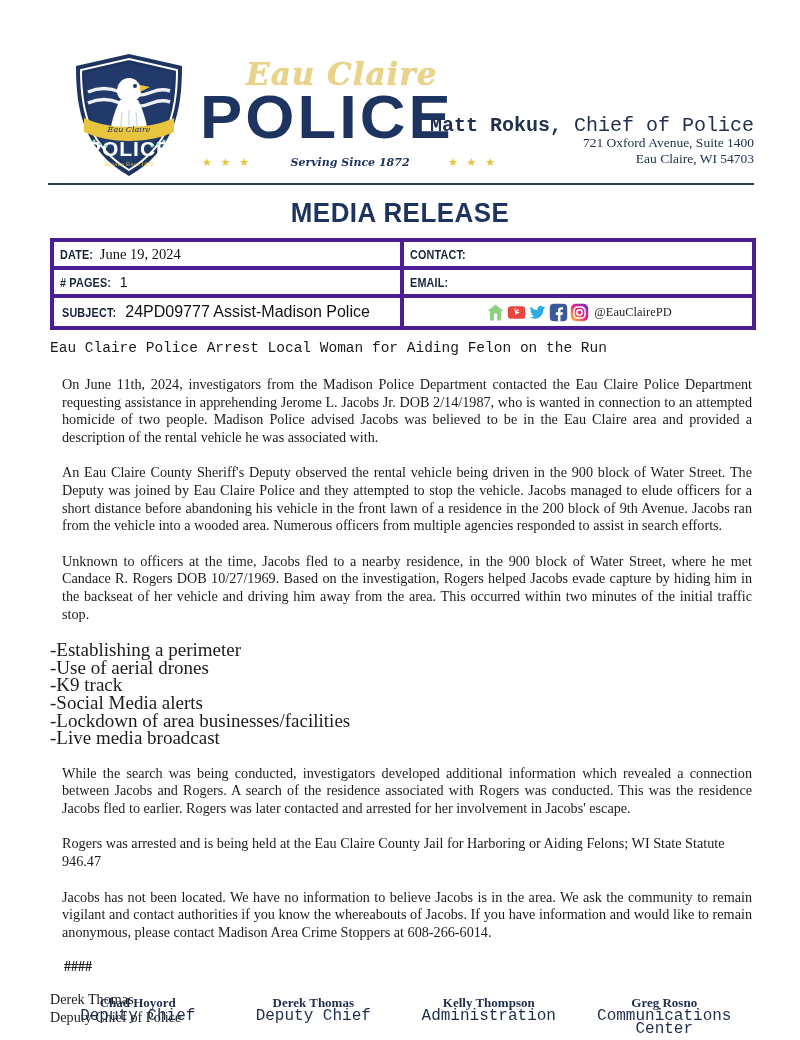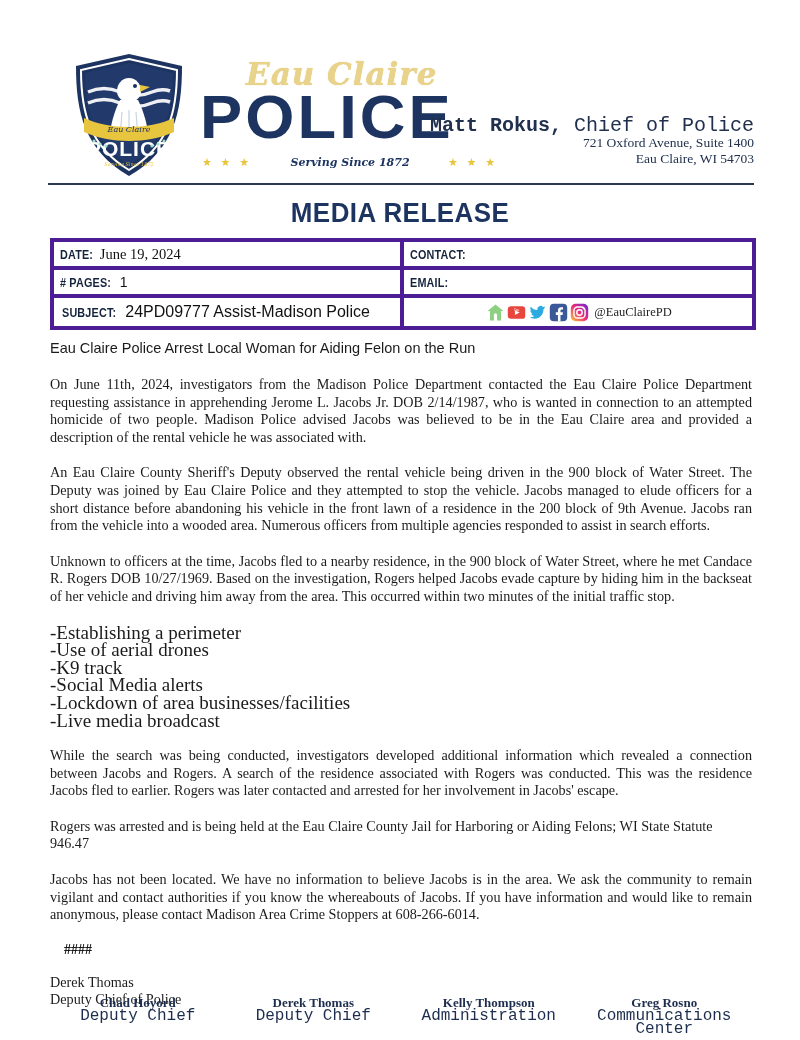--- a/index.html
+++ b/index.html
@@ -186,32 +186,32 @@
     white-space: nowrap;
   }
 
   
   .body-area {
     position: absolute;
     left: 50px; top: 340px;
     width: 702px;
   }
   .headline {
-    font-family: Liberation Sans, sans-serif;
+    font-family: Liberation Mono, monospace;
     font-size: 14.5px;
     color: #1b1b1b;
     margin: 0 0 20px 0;
   }
   .para {
     font-family: "Liberation Serif", serif;
     font-size: 14.2px;
     line-height: 17.6px;
     text-align: justify;
     color: #1b1b1b;
-    margin: 0 0 18px 0;
+    margin: 0 0 18px 12px;
   }
   .para.nojust { text-align: left; }
   .list {
     font-family: "Liberation Serif", serif;
     font-size: 19px;
     line-height: 17.6px;
     color: #1b1b1b;
     margin: 0 0 18px 0;
   }
   .list div { white-space: nowrap; }

